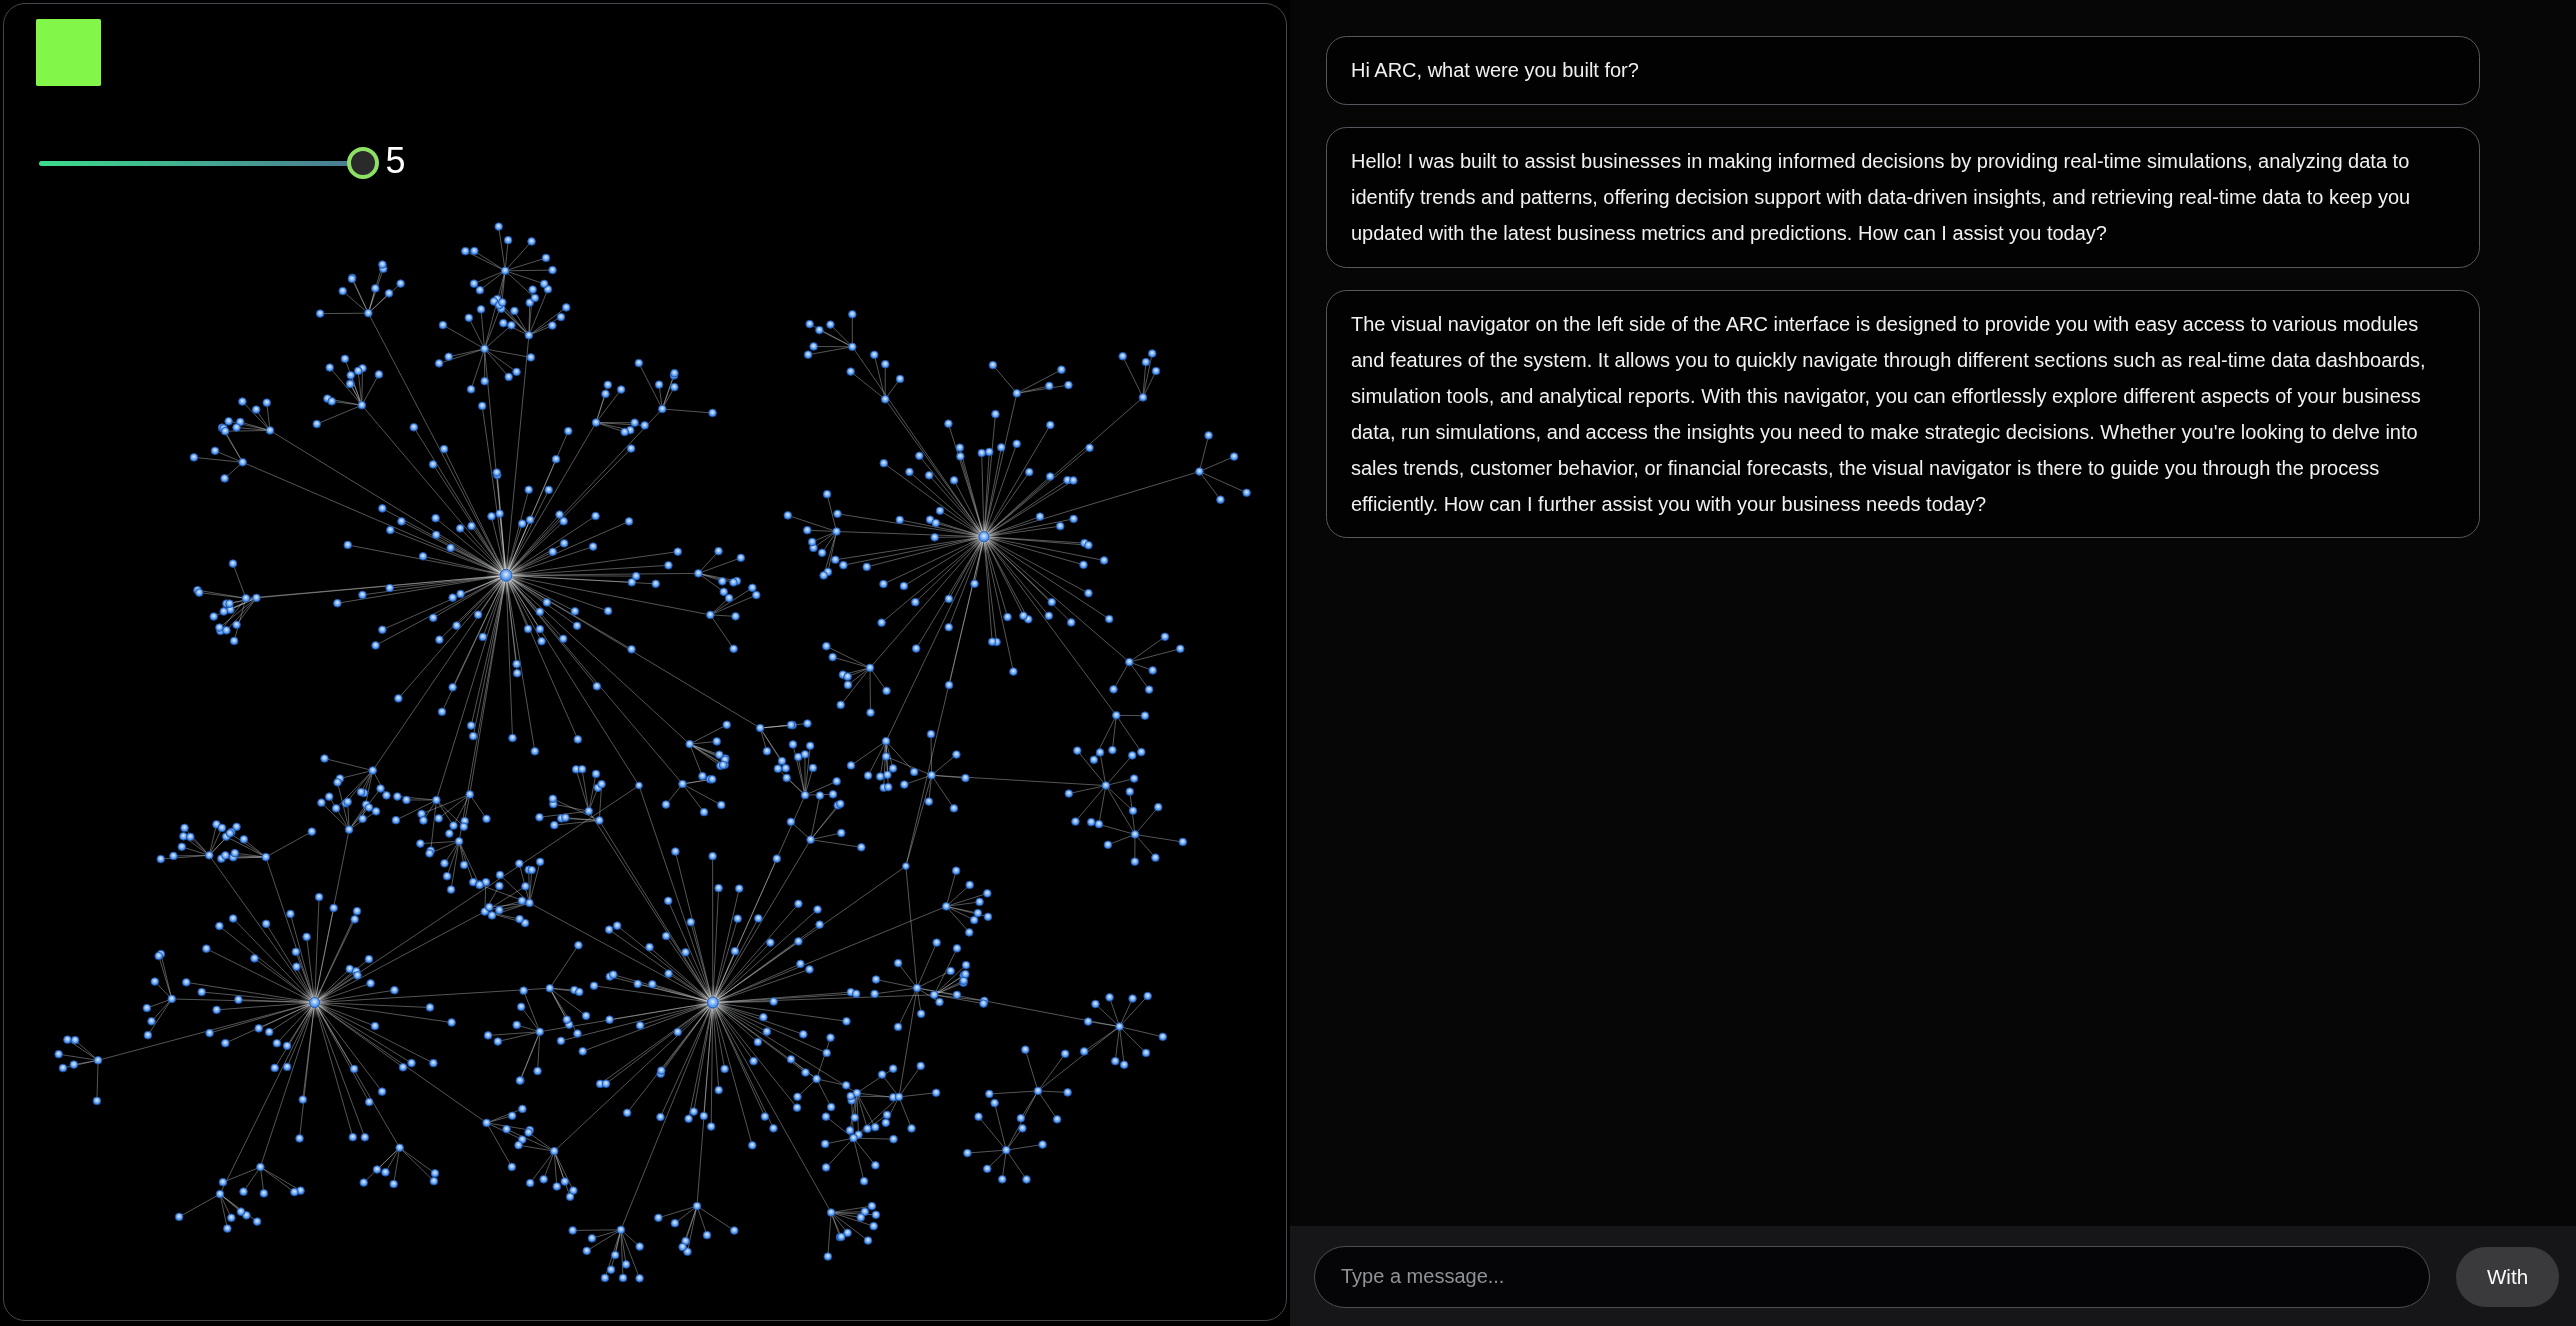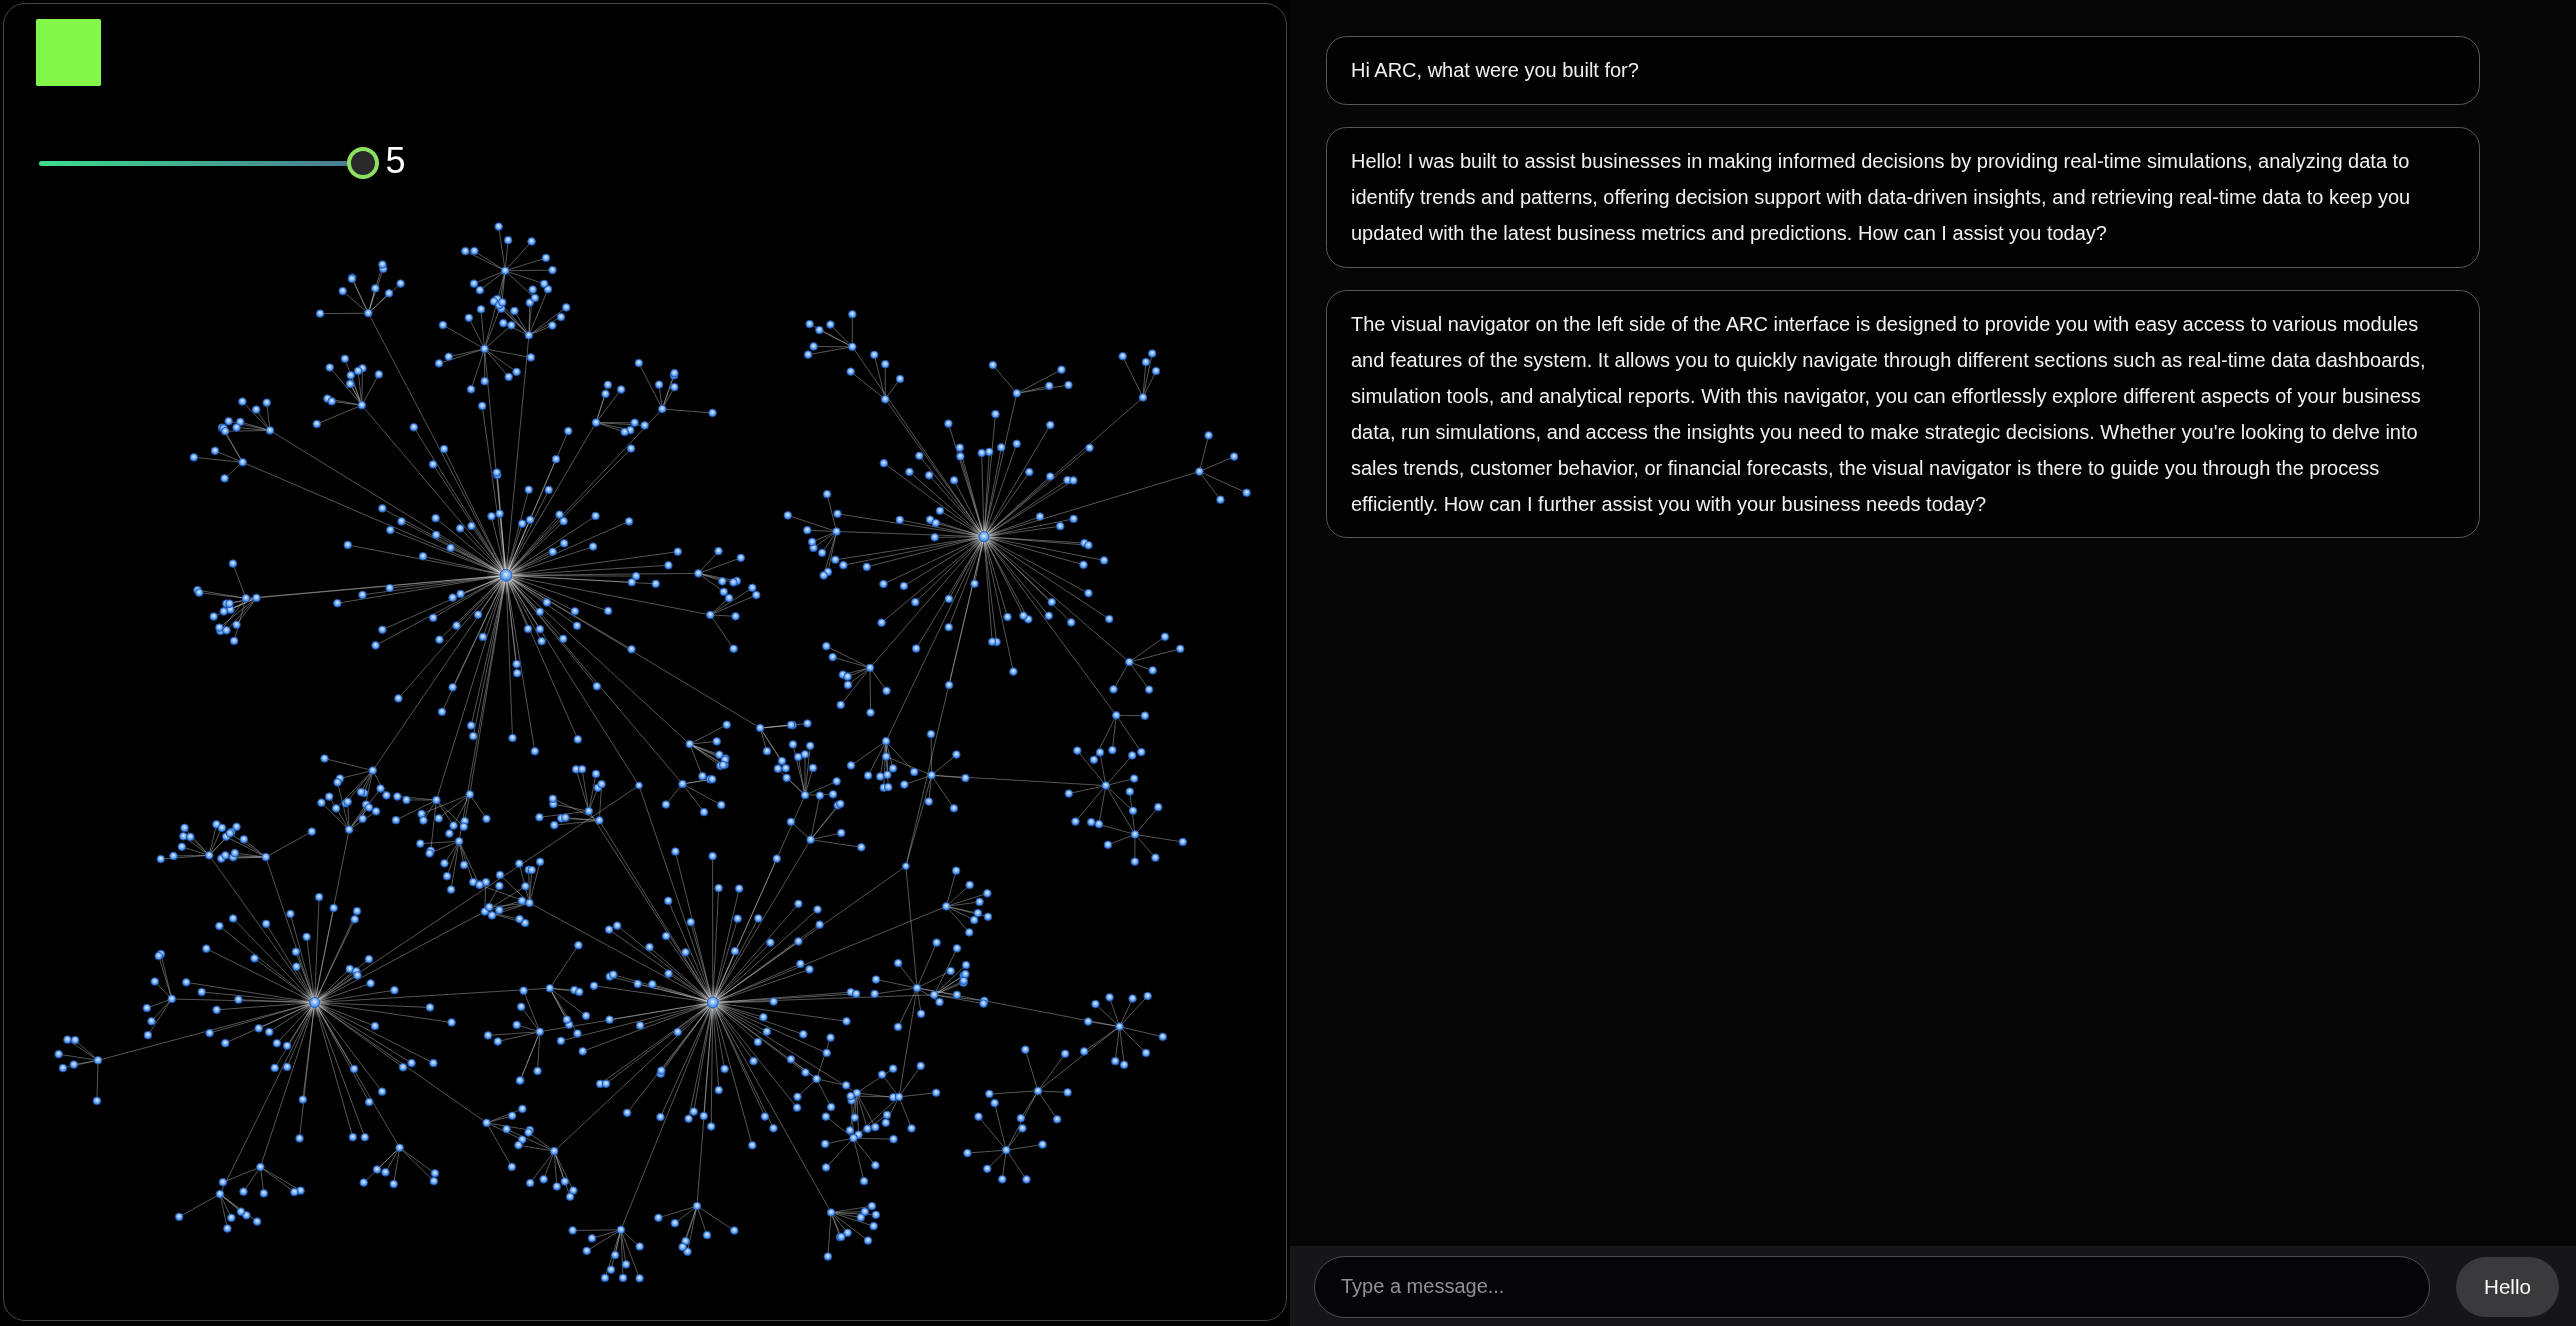--- a/index.html
+++ b/index.html
@@ -64,21 +64,21 @@
     border-radius: 20.6px;
     background: #020202;
     color: #f1f1f1;
     font-size: 20px;
     line-height: 36px;
     padding: 15.4px 24px;
     margin-bottom: 22px;
   }
   .input-bar {
     flex: 0 0 auto;
-    height: 81px;
+    height: 101px;
     background: #161618;
     display: flex; align-items: center;
     padding: 0 17px 0 24px;
     box-sizing: border-box;
   }
   .chat-input {
     flex: 1 1 auto;
     height: 62px;
     background: #050507;
     border: 1.3px solid #4c4e52;
@@ -1656,18 +1656,18 @@
   </div>
 
   <div class="chat-panel">
     <div class="messages">
       <div class="bubble">Hi ARC, what were you built for?</div>
       <div class="bubble">Hello! I was built to assist businesses in making informed decisions by providing real-time simulations, analyzing data to identify trends and patterns, offering decision support with data-driven insights, and retrieving real-time data to keep you updated with the latest business metrics and predictions. How can I assist you today?</div>
       <div class="bubble">The visual navigator on the left side of the ARC interface is designed to provide you with easy access to various modules and features of the system. It allows you to quickly navigate through different sections such as real-time data dashboards, simulation tools, and analytical reports. With this navigator, you can effortlessly explore different aspects of your business data, run simulations, and access the insights you need to make strategic decisions. Whether you're looking to delve into sales trends, customer behavior, or financial forecasts, the visual navigator is there to guide you through the process efficiently. How can I further assist you with your business needs today?</div>
     </div>
     <div class="input-bar">
       <input class="chat-input" type="text" placeholder="Type a message..." style="">
-      <button class="send-btn">Hello</button>
+      <button class="send-btn">With</button>
     </div>
   </div>
 
 </div>
 
 
 </body></html>

